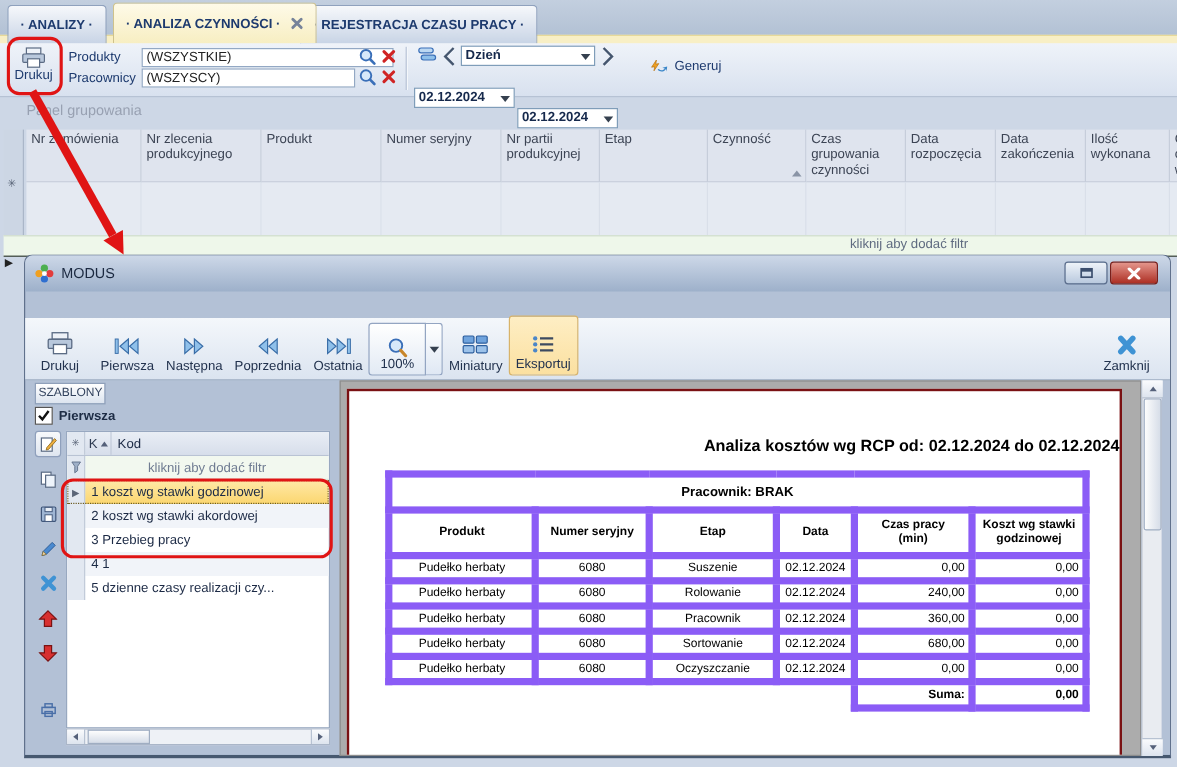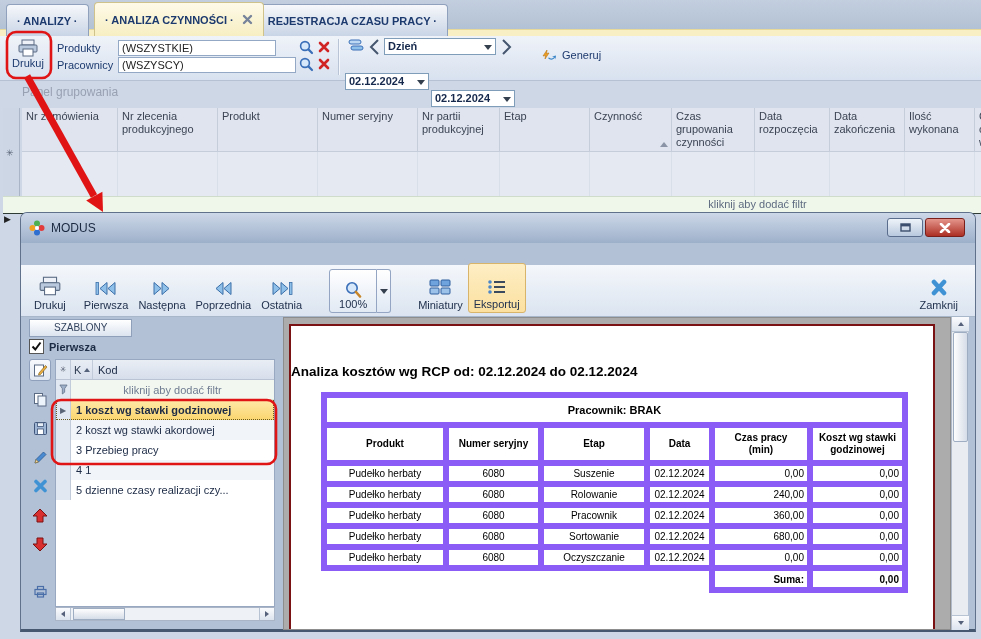--- a/index.html
+++ b/index.html
@@ -39,57 +39,57 @@
   .winbtn{top:5px;height:19px;border-radius:3px;border:1px solid #5a6d8c;box-sizing:border-box;display:flex;align-items:center;justify-content:center;}
   #btn-restore{right:52px;width:36px;background:linear-gradient(#eef3f9,#b9c9de);}
   #btn-close{right:10px;width:40px;background:linear-gradient(#e4958b,#ad2f24);border-color:#7a1f1a;}
   #dlg-caption{left:0;top:30px;width:954px;height:22px;background:linear-gradient(#d6e0eb,#c3d0e0);border-top:1px solid #e7edf4;
           text-align:center;line-height:22px;color:#2c3a52;}
   #dlg-toolbar{left:0;top:52px;width:954px;height:52px;background:linear-gradient(#f4f7fb,#dbe4f0);border-bottom:1px solid #a9b7ca;
           display:flex;align-items:flex-end;padding:3px 8px;box-sizing:border-box;}
   .dbtn{display:flex;flex-direction:column;align-items:center;justify-content:flex-end;height:44px;padding:2px 5px;color:#22324e;border-radius:3px;}
   .dbtn svg{margin-bottom:3px;}
   .dbtn.selected{background:linear-gradient(#feeec4,#fbe0a0);border:1px solid #d8b36a;}
-  .zoomwrap{display:flex;align-items:flex-end;margin:0 22px;}
+  .zoomwrap{display:flex;align-items:flex-end;margin:0 0;}
   .zoombox{width:48px;height:44px;border:1px solid #93a5c2;border-radius:3px 0 0 3px;background:linear-gradient(#ffffff,#e2eaf4);
           display:flex;flex-direction:column;align-items:center;justify-content:flex-end;color:#22324e;box-sizing:border-box;padding-bottom:2px;}
   .zoomdd{width:14px;height:44px;border:1px solid #93a5c2;border-left:none;border-radius:0 3px 3px 0;background:linear-gradient(#ffffff,#dfe8f4);
           display:flex;align-items:center;justify-content:center;box-sizing:border-box;}
   .tri-down{width:0;height:0;border-left:4px solid transparent;border-right:4px solid transparent;border-top:5px solid #35404f;}
   
-  #szab-tab{left:8px;top:106px;height:16px;padding:0 24px;background:linear-gradient(#ffffff,#dce4ef);border:1px solid #8fa0ba;
+  #szab-tab{left:8px;top:106px;height:16px;padding:0 2px;background:linear-gradient(#ffffff,#dce4ef);border:1px solid #8fa0ba;
           color:#33435e;font-size:10px;line-height:15px;}
   #aktywne{left:8px;top:126px;display:flex;align-items:center;color:#1c2b44;font-weight:bold;}
   #chk{width:13px;height:13px;background:#fff;border:1px solid #555;margin-right:5px;display:flex;align-items:center;justify-content:center;}
   #iconstrip{left:6px;top:146px;width:26px;display:flex;flex-direction:column;align-items:center;gap:7px;}
   .stripbtn{width:22px;height:22px;display:flex;align-items:center;justify-content:center;}
   .stripbtn.boxed{background:linear-gradient(#f7f9fc,#dfe6f0);border:1px solid #8fa0bc;border-radius:3px;box-sizing:border-box;}
   #list{left:34px;top:146px;width:220px;height:248px;background:#fff;border:1px solid #98a8c0;box-sizing:border-box;overflow:hidden;}
   .lrow{display:flex;height:20px;box-sizing:border-box;}
   .lhead{background:linear-gradient(#e9eef5,#d7deeb);border-bottom:1px solid #b9c3d4;color:#2f3c52;}
   .lind{width:14px;background:#e2e8f1;border-right:1px solid #c2cbd9;display:flex;align-items:center;justify-content:center;font-size:8px;color:#5a6578;flex:none;}
   .lk{width:22px;border-right:1px solid #c2cbd9;display:flex;align-items:center;padding-left:3px;box-sizing:border-box;flex:none;}
   .ltext{flex:1;display:flex;align-items:center;padding-left:5px;color:#1c2a45;white-space:nowrap;overflow:hidden;}
   .lfilter{background:#f2f8ef;border-bottom:1px solid #dde7da;color:#707c92;}
   .lfilter .ltext{justify-content:center;color:#707c92;padding-left:0;}
-  .lrow.sel .ltext{font-weight:bold;}
+  .lrow.sel .ltext{font-weight:normal;}
   .lrow.sel{background:linear-gradient(#ffe9a8,#fbd66f);outline:1px dotted #6b5a20;outline-offset:-1px;}
   .lrow.alt{background:#f1f4f9;}
   #hscroll{left:34px;top:394px;width:220px;height:14px;background:#eef1f6;border:1px solid #aab6c8;box-sizing:border-box;display:flex;}
   .scrbtn{width:14px;height:12px;background:linear-gradient(#fafbfd,#dde4ee);border-right:1px solid #b7c2d2;display:flex;align-items:center;justify-content:center;flex:none;}
   .scrbtn.r{border-left:1px solid #b7c2d2;border-right:none;margin-left:auto;}
   #hthumb{width:52px;height:12px;background:linear-gradient(#fdfdfd,#d6dde8);border:1px solid #9fadc2;box-sizing:border-box;margin-left:2px;}
   .tri-l{width:0;height:0;border-top:3px solid transparent;border-bottom:3px solid transparent;border-right:4px solid #55617a;}
   .tri-r{width:0;height:0;border-top:3px solid transparent;border-bottom:3px solid transparent;border-left:4px solid #55617a;}
   .tri-u{width:0;height:0;border-left:3px solid transparent;border-right:3px solid transparent;border-bottom:4px solid #55617a;}
   .tri-d{width:0;height:0;border-left:3px solid transparent;border-right:3px solid transparent;border-top:4px solid #55617a;}
   
   #preview{left:262px;top:104px;width:668px;height:313px;background:#acacac;border:1px solid #8d8d8d;box-sizing:border-box;overflow:hidden;}
   #page{left:5px;top:6px;width:646px;height:340px;background:#fff;border:2px solid #7a1113;box-sizing:border-box;}
-  #rpt-title{left:0;top:38px;width:642px;text-align:left;font-weight:bold;font-size:13.5px;color:#000;}
+  #rpt-title{left:0;top:38px;width:642px;text-align:right;font-weight:bold;font-size:13.5px;color:#000;}
   #rpt-table{position:absolute;left:30px;top:66px;border-collapse:collapse;table-layout:fixed;font-size:10px;color:#000;}
   #rpt-table td{border:6px solid #8b5cf6;padding:0 3px;overflow:hidden;white-space:pre-line;}
   #rpt-table td.group{height:24px;text-align:center;font-weight:bold;font-size:11px;}
   #rpt-table td.hdr{height:32px;text-align:center;font-weight:bold;line-height:12px;}
   #rpt-table td.c{height:15px;text-align:center;}
   #rpt-table td.num{height:15px;text-align:right;}
   #rpt-table td.nob{border:none;}
   #rpt-table td.sum{font-weight:bold;text-align:right;height:16px;}
   #vscroll{left:930px;top:104px;width:17px;height:313px;background:#e9ecf1;border-left:1px solid #b0bac8;box-sizing:border-box;}
   .vbtn{width:17px;height:15px;background:linear-gradient(#fafbfd,#dde4ee);border-bottom:1px solid #b7c2d2;display:flex;align-items:center;justify-content:center;box-sizing:border-box;}
@@ -120,21 +120,21 @@
 <div class="abs tbtn" style="left:8px;top:39px;width:40px;">
   <svg width="22" height="18" viewBox="0 0 22 18">
     <rect x="5" y="1" width="12" height="5" fill="#eef2f8" stroke="#5b6b84"></rect>
     <rect x="2" y="6" width="18" height="7" rx="1" fill="#b9c8dc" stroke="#5b6b84"></rect>
     <rect x="6" y="10" width="10" height="7" fill="#fff" stroke="#5b6b84"></rect>
   </svg>
   <span>Drukuj</span>
 </div>
 
 <span class="abs fieldlbl" style="left:57px;top:42px;">Produkty</span>
-<div class="abs field" style="left:118px;top:40px;width:158px;">(WSZYSTKIE)</div>
+<div class="abs field" style="left:118px;top:40px;width:210px;">(WSZYSTKIE)</div>
 <div class="abs" style="left:298px;top:40px;">
   <svg width="16" height="15" viewBox="0 0 16 15">
     <circle cx="7" cy="6" r="4.4" fill="#d6e8fa" stroke="#3a6fb8" stroke-width="1.6"></circle>
     <path d="M10.4 9.4 L14 13" stroke="#3a6fb8" stroke-width="2.2" stroke-linecap="round"></path>
   </svg>
 </div>
 <div class="abs" style="left:318px;top:41px;">
   <svg width="12" height="12" viewBox="0 0 12 12">
       <path d="M2 2 L10 10 M10 2 L2 10" stroke="#d02424" stroke-width="2.6" stroke-linecap="round"></path>
     </svg>

